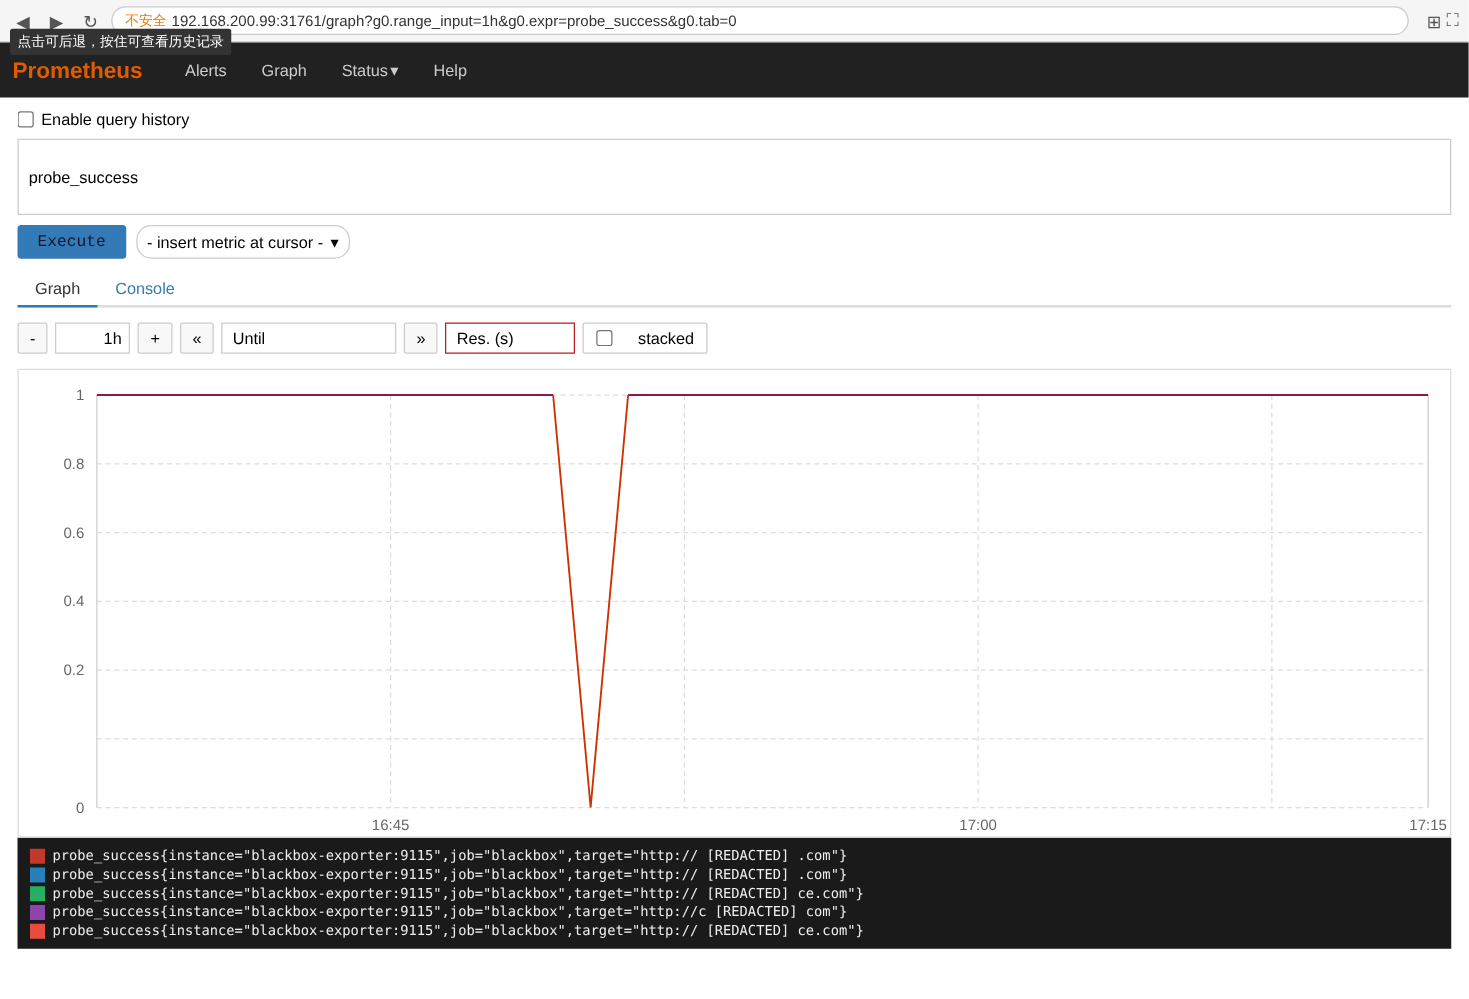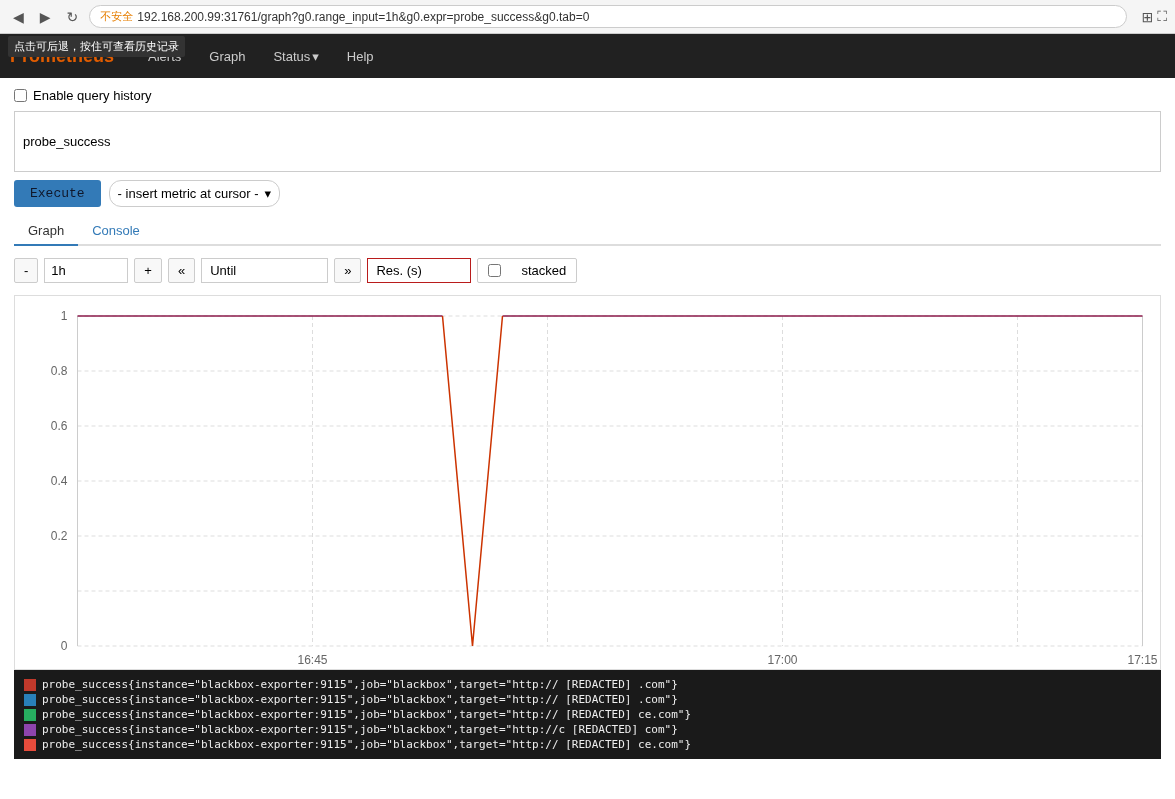--- a/index.html
+++ b/index.html
@@ -35,21 +35,21 @@
       gap: 4px;
     }
     .security-icon { color: #e67e00; font-size: 11px; }
     .address-text { color: #333; font-size: 12px; }
     .browser-actions { display: flex; gap: 4px; margin-left: 8px; }
     .browser-action-btn { background: none; border: none; font-size: 14px; cursor: pointer; color: #555; }
 
     
     .tooltip {
       position: absolute;
-      top: 36px;
+      top: 23px;
       left: 8px;
       background: #333;
       color: #fff;
       font-size: 11px;
       padding: 3px 6px;
       border-radius: 2px;
       z-index: 100;
       white-space: nowrap;
     }
 
@@ -164,28 +164,28 @@
       background: #f8f8f8;
       padding: 4px 9px;
       font-size: 13px;
       cursor: pointer;
       border-radius: 2px;
     }
     .ctrl-input {
       border: 1px solid #ccc;
       padding: 4px 6px;
       font-size: 13px;
-      width: 84px;
-      text-align: left;
+      width: 60px;
+      text-align: right;
     }
     .ctrl-until {
       border: 1px solid #ccc;
       padding: 4px 8px;
       font-size: 13px;
-      width: 127px;
+      width: 140px;
     }
     .ctrl-res {
       border: 1px solid #b91c1c;
       padding: 4px 8px;
       font-size: 13px;
       width: 104px;
     }
     .stacked-label {
       display: flex;
       align-items: center;

